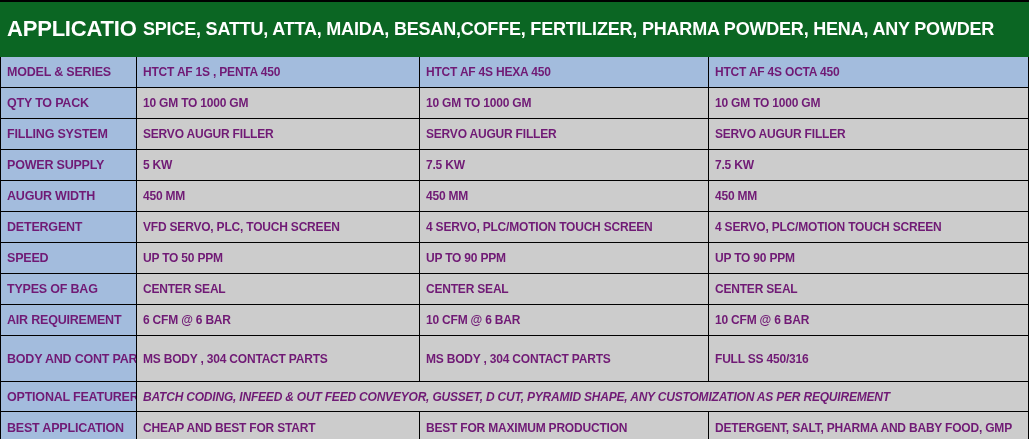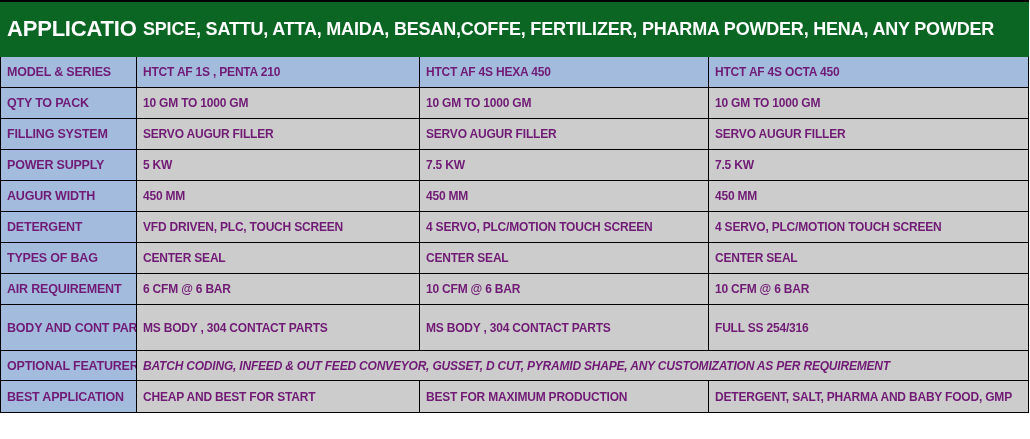--- a/index.html
+++ b/index.html
@@ -108,21 +108,21 @@
       <col class="c-d3">
     </colgroup>
     <tbody>
       <tr class="row-application">
         <td class="application-label">APPLICATION</td>
         <td class="application-value" colspan="3">SPICE, SATTU, ATTA, MAIDA, BESAN,COFFE, FERTILIZER, PHARMA POWDER, HENA, ANY POWDER</td>
       </tr>
 
       <tr class="r-std first-data-row">
         <td class="row-label">MODEL &amp; SERIES</td>
-        <td class="data-cell">HTCT AF 1S , PENTA 210</td>
+        <td class="data-cell">HTCT AF 1S , PENTA 450</td>
         <td class="data-cell">HTCT AF 4S HEXA 450</td>
         <td class="data-cell">HTCT AF 4S OCTA 450</td>
       </tr>
 
       <tr class="r-std">
         <td class="row-label">QTY TO PACK</td>
         <td class="data-cell">10 GM TO 1000 GM</td>
         <td class="data-cell">10 GM TO 1000 GM</td>
         <td class="data-cell">10 GM TO 1000 GM</td>
       </tr>
@@ -143,45 +143,51 @@
 
       <tr class="r-std">
         <td class="row-label">AUGUR WIDTH</td>
         <td class="data-cell">450 MM</td>
         <td class="data-cell">450 MM</td>
         <td class="data-cell">450 MM</td>
       </tr>
 
       <tr class="r-std">
         <td class="row-label">DETERGENT</td>
-        <td class="data-cell">VFD DRIVEN, PLC, TOUCH SCREEN</td>
+        <td class="data-cell">VFD SERVO, PLC, TOUCH SCREEN</td>
         <td class="data-cell">4 SERVO, PLC/MOTION TOUCH SCREEN</td>
         <td class="data-cell">4 SERVO, PLC/MOTION TOUCH SCREEN</td>
       </tr>
 
+      <tr class="r-std">
+        <td class="row-label">SPEED</td>
+        <td class="data-cell">UP TO 50 PPM</td>
+        <td class="data-cell">UP TO 90 PPM</td>
+        <td class="data-cell">UP TO 90 PPM</td>
+      </tr>
 
       <tr class="r-std">
         <td class="row-label">TYPES OF BAG</td>
         <td class="data-cell">CENTER SEAL</td>
         <td class="data-cell">CENTER SEAL</td>
         <td class="data-cell">CENTER SEAL</td>
       </tr>
 
       <tr class="r-std">
         <td class="row-label">AIR REQUIREMENT</td>
         <td class="data-cell">6 CFM @ 6 BAR</td>
         <td class="data-cell">10 CFM @ 6 BAR</td>
         <td class="data-cell">10 CFM @ 6 BAR</td>
       </tr>
 
       <tr class="r-tall">
         <td class="row-label">BODY AND CONT PARTS</td>
         <td class="data-cell">MS BODY , 304 CONTACT PARTS</td>
         <td class="data-cell">MS BODY , 304 CONTACT PARTS</td>
-        <td class="data-cell">FULL SS 254/316</td>
+        <td class="data-cell">FULL SS 450/316</td>
       </tr>
 
       <tr class="r-opt">
         <td class="row-label">OPTIONAL FEATURER</td>
         <td class="data-cell span-all" colspan="3">BATCH CODING, INFEED &amp; OUT FEED CONVEYOR, GUSSET, D CUT, PYRAMID SHAPE, ANY CUSTOMIZATION AS PER REQUIREMENT</td>
       </tr>
 
       <tr class="r-last">
         <td class="row-label">BEST APPLICATION</td>
         <td class="data-cell">CHEAP AND BEST FOR START</td>

